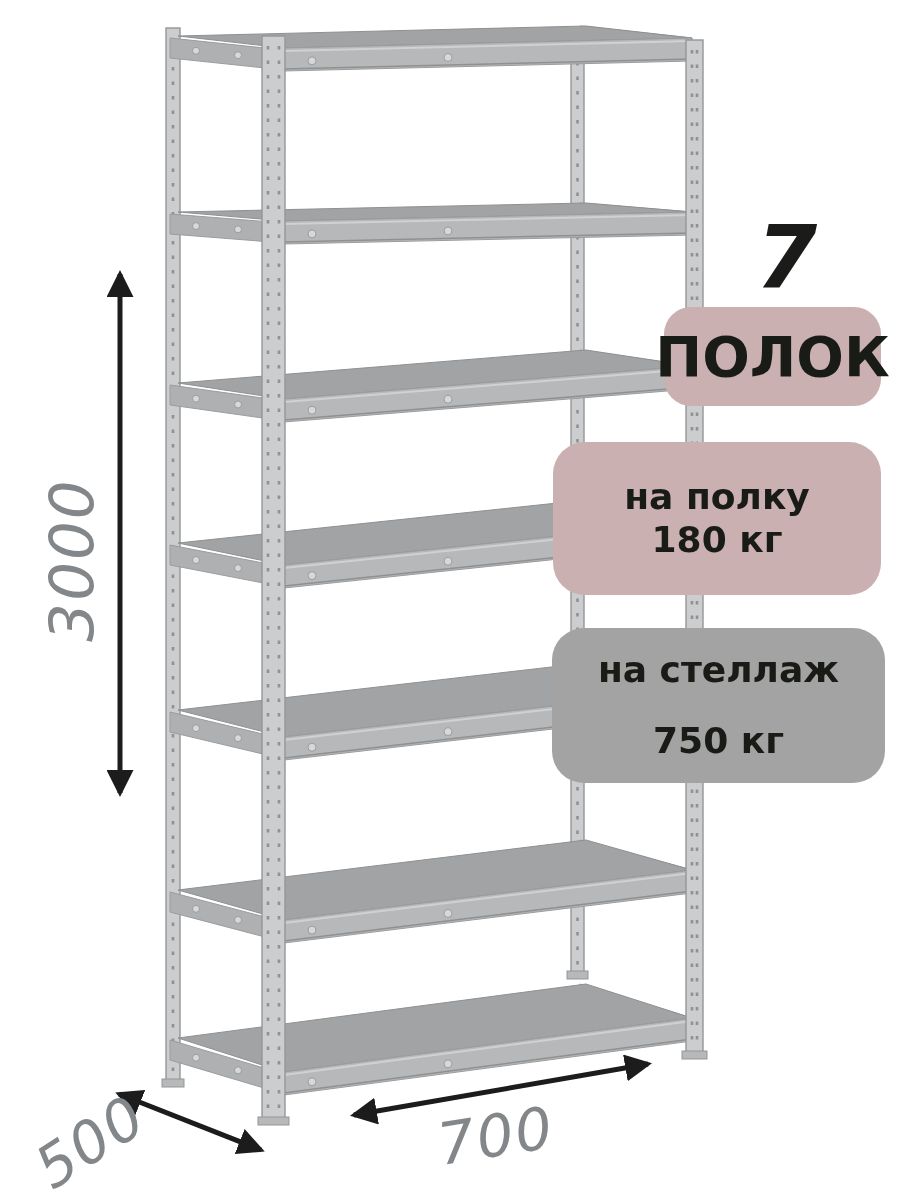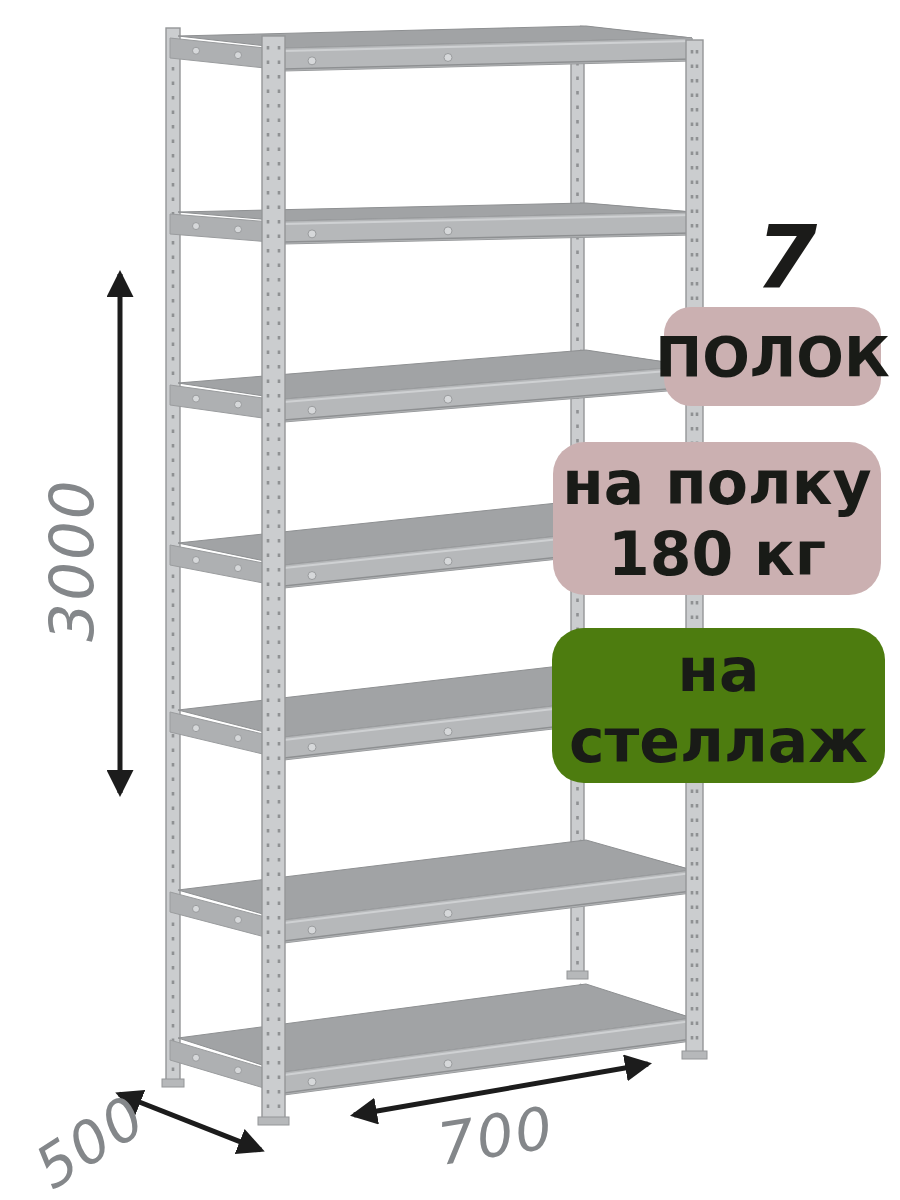--- a/index.html
+++ b/index.html
@@ -12,21 +12,21 @@
   .count-number{
     left:698px;top:208px;width:175px;height:100px;
     font-size:88px;font-weight:bold;font-style:italic;
     text-align:center;line-height:100px;letter-spacing:-2px;
   }
   .badge{
     display:flex;flex-direction:column;align-items:center;justify-content:center;
     border-radius:32px;font-weight:bold;text-align:center;
   }
   .badge-count{left:664px;top:307px;width:217px;height:99px;font-size:56px;border-radius:27px;}
-  .badge-two{font-size:60px;line-height:1.18;}
+  .badge-two{font-size:36px;line-height:1.18;}
   .badge-shelf-load{left:553px;top:442px;width:328px;height:153px;}
   .badge-rack-load{left:552px;top:628px;width:333px;height:155px;}
   .dim{
     font-size:58px;font-style:italic;text-align:center;
     letter-spacing:2px;white-space:nowrap;
   }
   .dim-height{left:-48px;top:525px;width:240px;height:70px;line-height:70px;transform:rotate(-90deg);font-size:61px;}
   .dim-depth{left:8px;top:1106px;width:165px;height:72px;line-height:72px;transform:rotate(-33deg);}
   .dim-width{left:396px;top:1100px;width:200px;height:72px;line-height:72px;transform:rotate(-9deg);}
 </style>
@@ -162,21 +162,22 @@
 
   <div class="overlay badge badge-count" style="background: rgb(203, 176, 177); color: rgb(25, 27, 23);">
     <span>ПОЛОК</span>
   </div>
 
   <div class="overlay badge badge-two badge-shelf-load" style="background: rgb(203, 176, 177); color: rgb(25, 27, 23);">
     <div>на полку</div>
     <div>180 кг</div>
   </div>
 
-  <div class="overlay badge badge-two badge-rack-load" style="background: #4d7c0f; color: rgb(25, 27, 23); gap: 28px;">
+  <div class="overlay badge badge-two badge-rack-load" style="background: #a3a3a3; color: rgb(25, 27, 23); gap: 28px;">
     <div>на стеллаж</div>
+    <div>750 кг</div>
   </div>
 
   <div class="overlay dim dim-height" style="color: rgb(132, 135, 138);">3000</div>
   <div class="overlay dim dim-depth" style="color: rgb(132, 135, 138);">500</div>
   <div class="overlay dim dim-width" style="color: rgb(132, 135, 138);">700</div>
 
 </div>
 
 </body></html>

